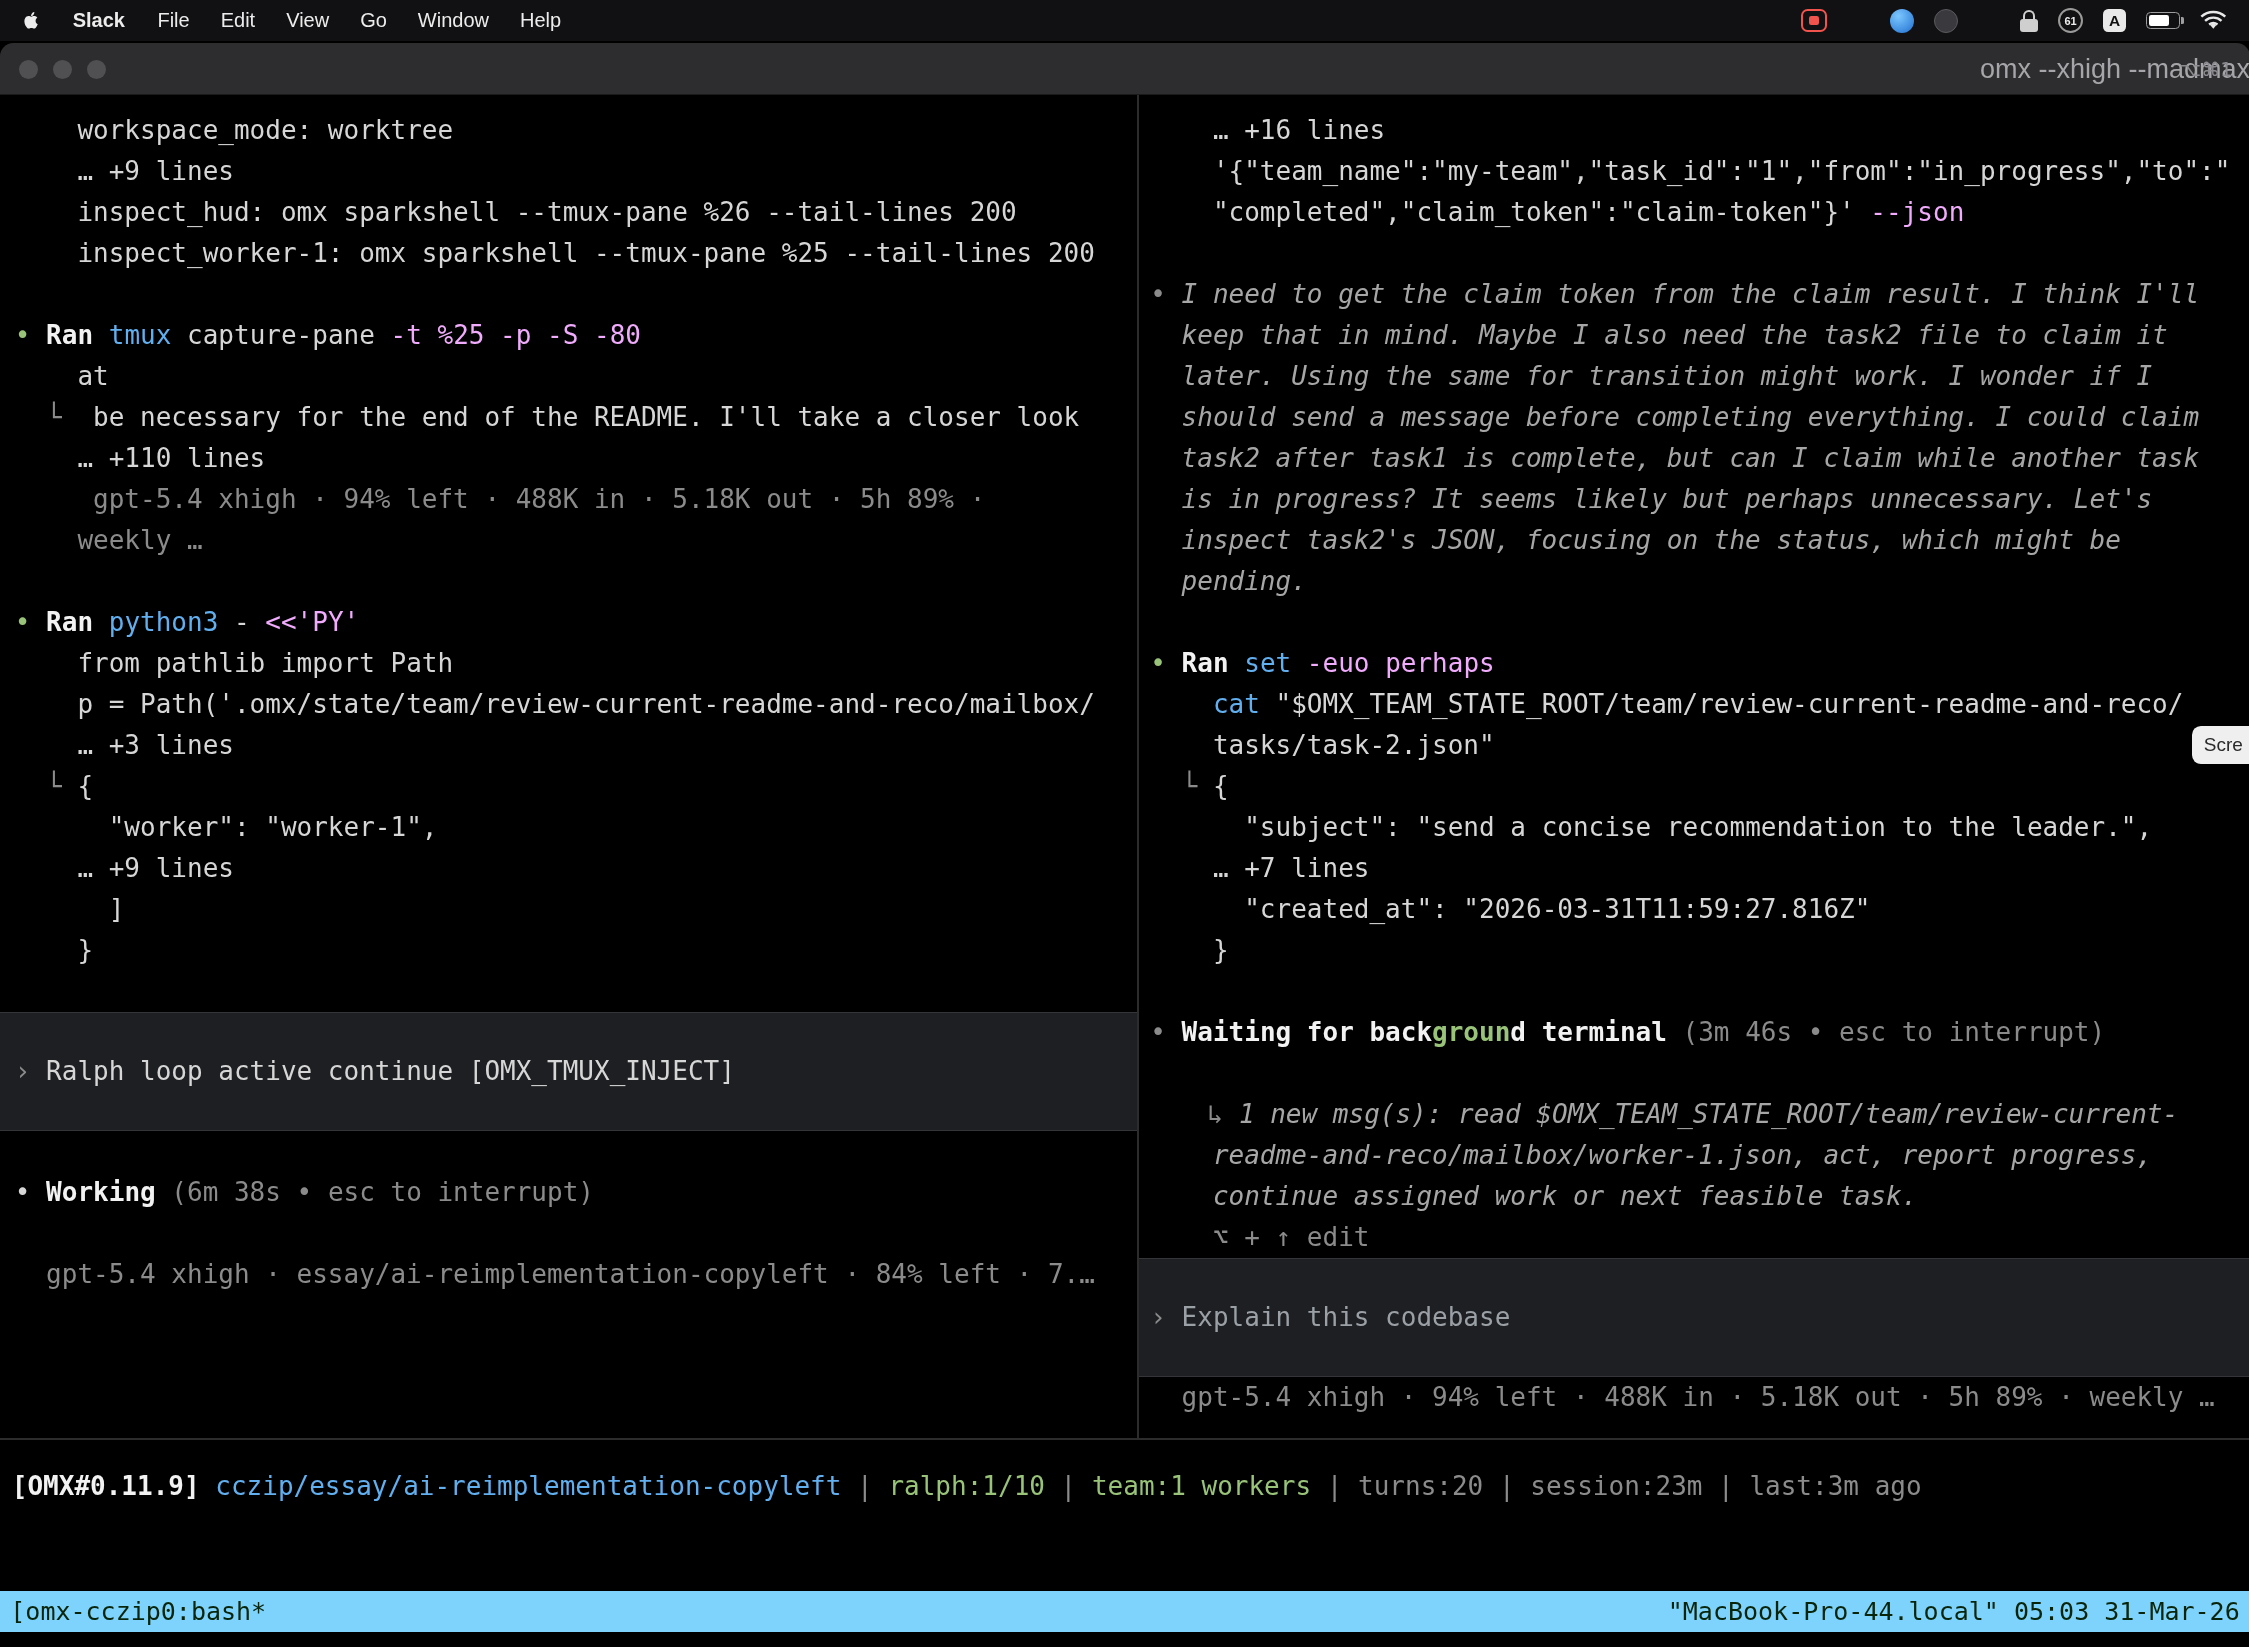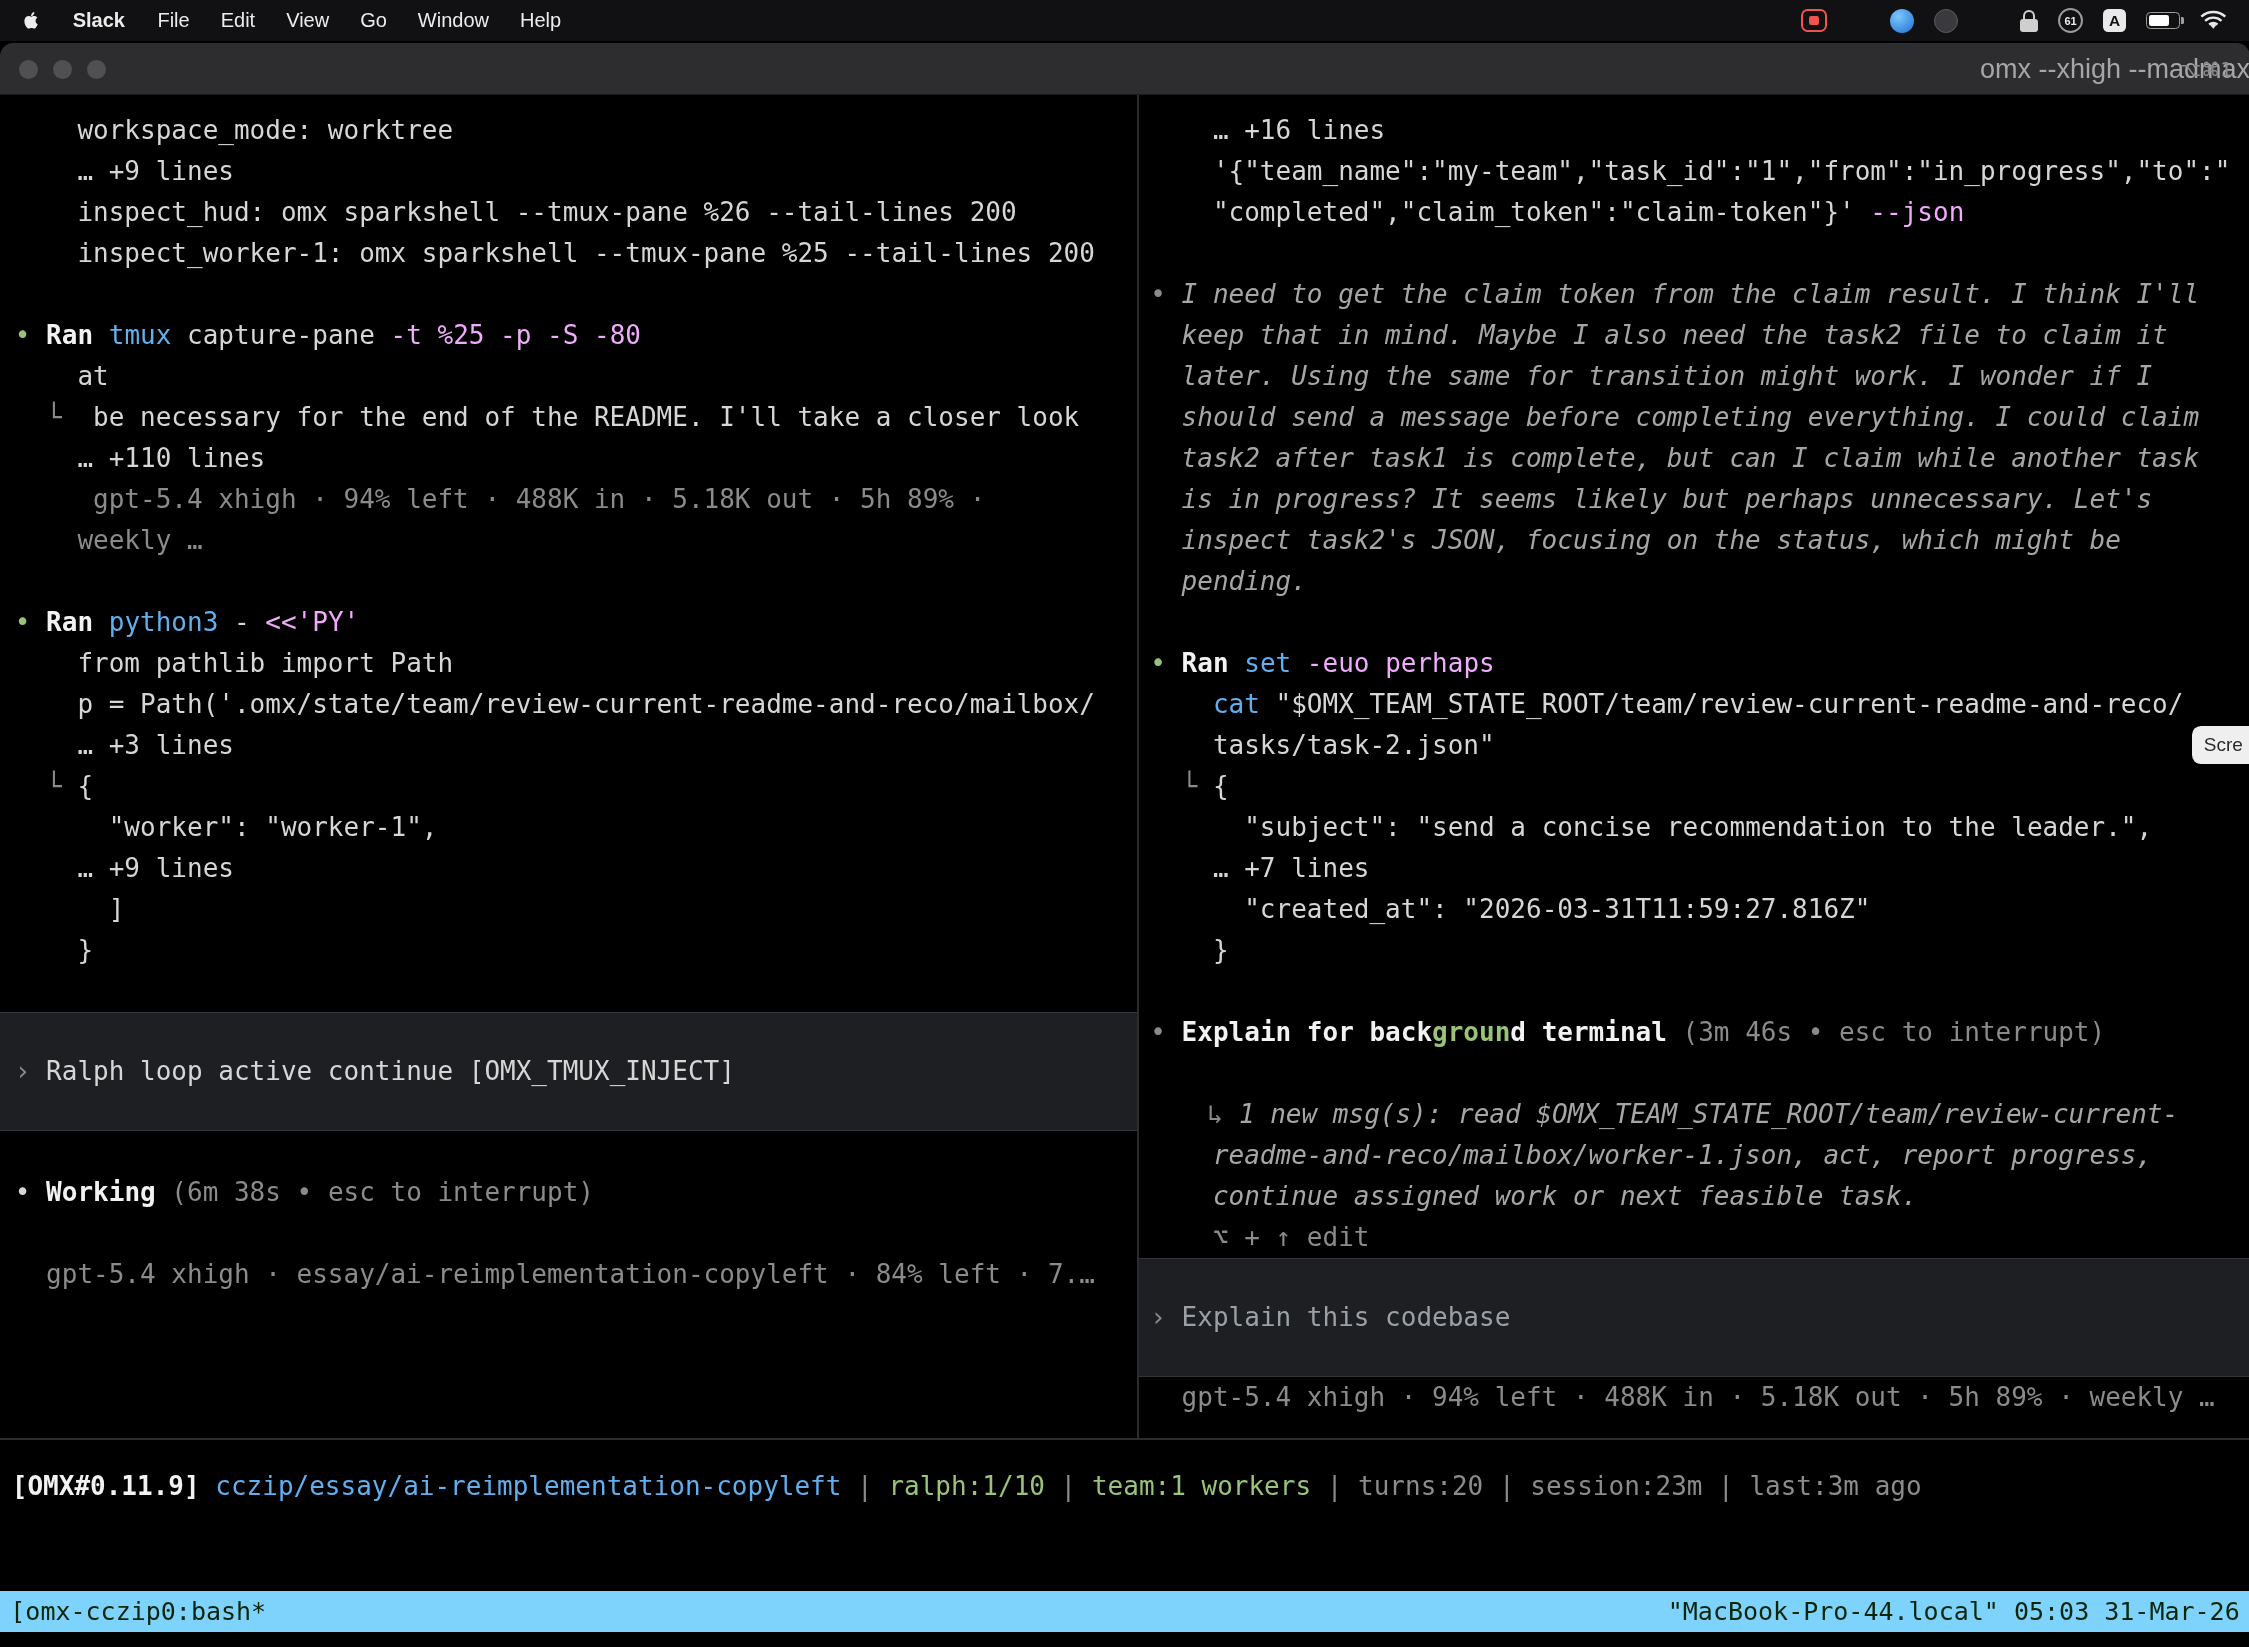--- a/index.html
+++ b/index.html
@@ -206,21 +206,21 @@
             <div class="tline"></div>
             <div class="tline" style="padding-left: calc(0ch + 11.8px);"><span class="seg grn">• </span><span class="seg b">Ran </span><span class="seg blue">set </span><span class="seg red">-euo perhaps</span></div>
             <div class="tline" style="padding-left: calc(4ch + 11.8px);"><span class="seg blue">cat </span><span class="seg w">"$OMX_TEAM_STATE_ROOT/team/review-current-readme-and-reco/</span></div>
             <div class="tline" style="padding-left: calc(4ch + 11.8px);"><span class="seg w">tasks/task-2.json"</span></div>
             <div class="tline" style="padding-left: calc(2ch + 11.8px);"><span class="seg dim">└ </span><span class="seg w">{</span></div>
             <div class="tline" style="padding-left: calc(6ch + 11.8px);"><span class="seg w">"subject": "send a concise recommendation to the leader.",</span></div>
             <div class="tline" style="padding-left: calc(4ch + 11.8px);"><span class="seg w">… +7 lines</span></div>
             <div class="tline" style="padding-left: calc(6ch + 11.8px);"><span class="seg w">"created_at": "2026-03-31T11:59:27.816Z"</span></div>
             <div class="tline" style="padding-left: calc(4ch + 11.8px);"><span class="seg w">}</span></div>
             <div class="tline"></div>
-            <div class="tline" style="padding-left: calc(0ch + 11.8px);"><span class="seg dim">• </span><span class="seg b">Explain for back</span><span class="seg shim">groun</span><span class="seg b">d terminal </span><span class="seg dim">(3m 46s • esc to interrupt)</span></div>
+            <div class="tline" style="padding-left: calc(0ch + 11.8px);"><span class="seg dim">• </span><span class="seg b">Waiting for back</span><span class="seg shim">groun</span><span class="seg b">d terminal </span><span class="seg dim">(3m 46s • esc to interrupt)</span></div>
             <div class="tline"></div>
             <div class="tline" style="padding-left: calc(2ch + 11.8px); margin-left: 26px;"><span class="seg dim">↳ </span><span class="seg it">1 new msg(s): read $OMX_TEAM_STATE_ROOT/team/review-current-</span></div>
             <div class="tline" style="padding-left: calc(4ch + 11.8px);"><span class="seg it">readme-and-reco/mailbox/worker-1.json, act, report progress,</span></div>
             <div class="tline" style="padding-left: calc(4ch + 11.8px);"><span class="seg it">continue assigned work or next feasible task.</span></div>
             <div class="tline" style="padding-left: calc(4ch + 11.8px);"><span class="seg dim">⌥ + ↑ edit</span></div>
             <div class="prompt-box">
               <div class="tline" style="padding-left: calc(0ch + 11.8px);"><span class="seg dim">› </span><span class="seg ph">Explain this codebase</span></div>
             </div>
             <div class="tline" style="padding-left: calc(2ch + 11.8px);"><span class="seg dim">gpt-5.4 xhigh · 94% left · 488K in · 5.18K out · 5h 89% · weekly …</span></div>
           </div>

